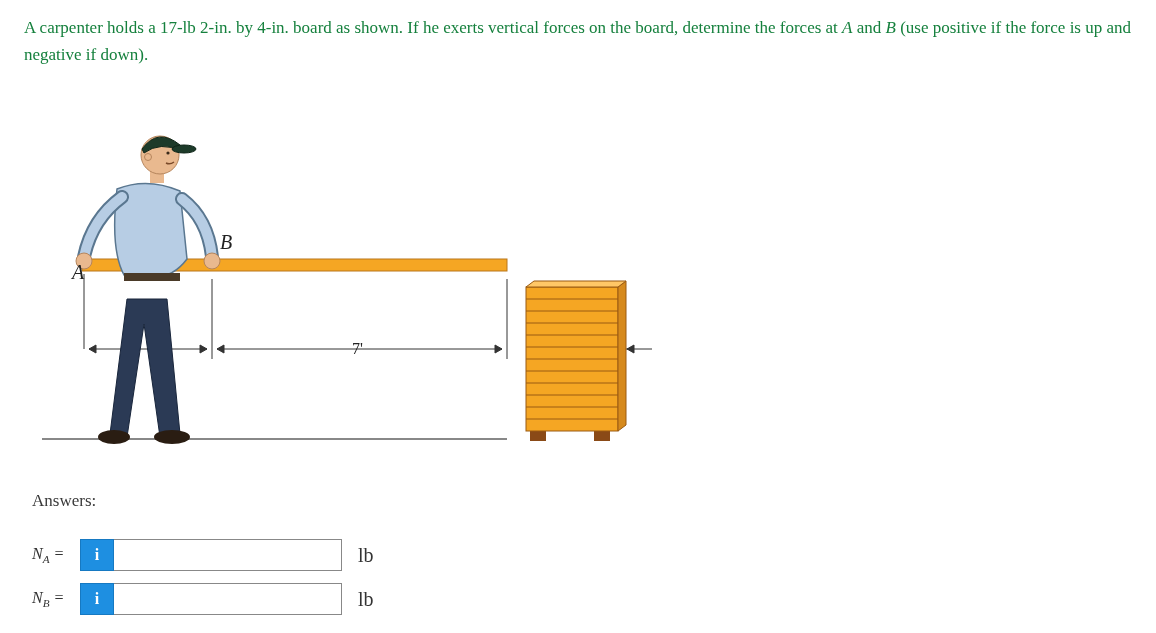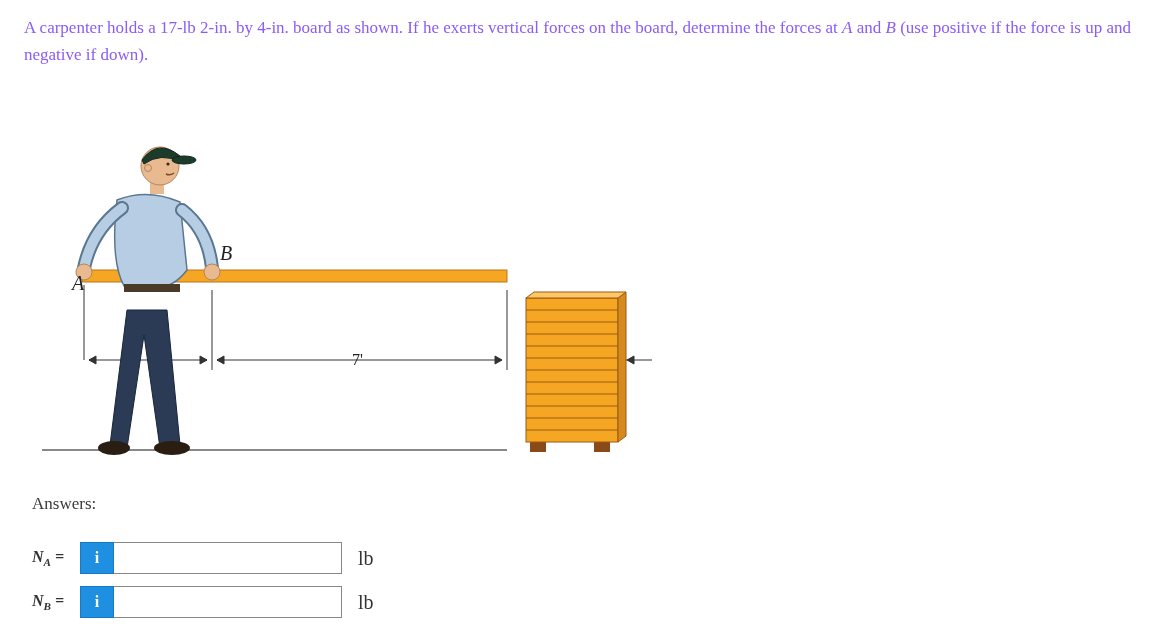--- a/index.html
+++ b/index.html
@@ -6,51 +6,50 @@
     body {
       font-family: Georgia, 'Times New Roman', serif;
       font-size: 17px;
       color: #333;
       padding: 14px 24px;
       width: 1156px;
       background: #fff;
     }
     .problem-text {
       line-height: 1.6;
-      margin-bottom: 42px;
-      color: #8b5cf6;
+      margin-bottom: 31px;
+      color: #15803d;
     }
     .problem-text em { font-style: italic; }
     .figure-container {
       position: relative;
       width: 620px;
       height: 360px;
       margin-left: 8px;
       margin-bottom: 20px;
     }
     .figure-container svg { display: block; }
-    .answers-block { margin-top: 24px; margin-left: 8px; }
+    .answers-block { margin-top: 32px; margin-left: 8px; }
     .answers-title {
       font-size: 17px;
       color: #3a3a3a;
       margin-bottom: 28px;
     }
     .answer-row {
       display: flex;
       align-items: center;
       margin-bottom: 12px;
       font-size: 16px;
     }
     .answer-label {
       width: 48px;
       text-align: left;
       color: #333;
       font-style: italic;
       font-family: Georgia, serif;
-      font-weight: bold;
     }
     .answer-label sub { font-size: 0.7em; font-style: italic; }
     .info-badge {
       width: 34px;
       height: 32px;
       background: #1e8fe1;
       color: #fff;
       font-family: Georgia, serif;
       font-weight: bold;
       font-size: 16px;

